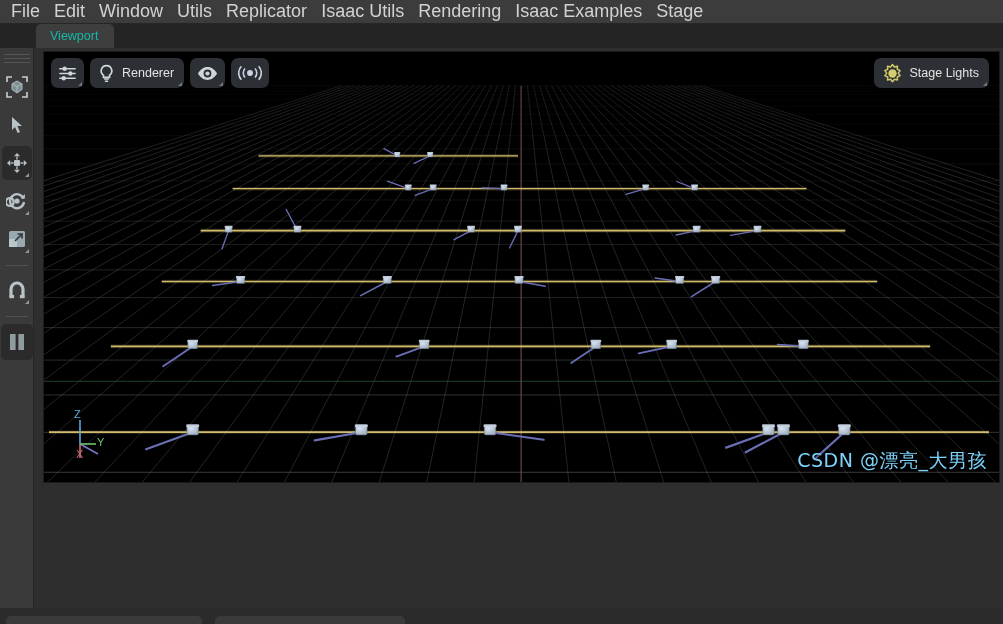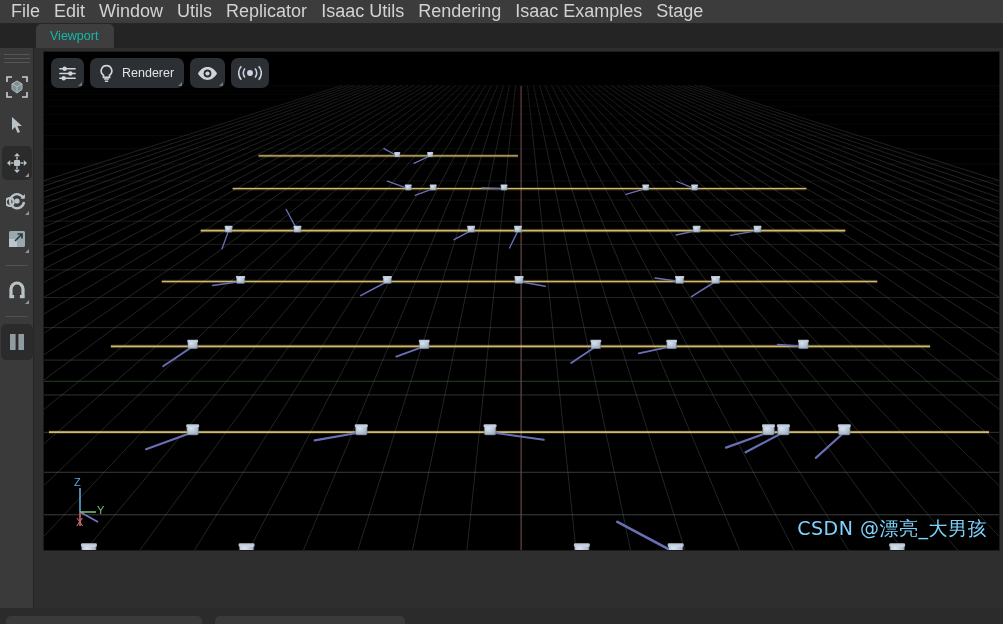--- a/index.html
+++ b/index.html
@@ -51,21 +51,21 @@
   .rail-sep {
     width:22px; height:1px; background:#525252; margin:5px 0 7px 0;
   }
   .corner-tri {
     position:absolute; right:3px; bottom:3px;
     width:0;height:0;border-left:4px solid transparent;border-bottom:4px solid #8e9699;
   }
 
   
   .viewport {
-    position:absolute; left:43px; top:51px; width:957px; height:500px;
+    position:absolute; left:43px; top:51px; width:957px; height:432px;
     background:#000; overflow:hidden;
     border:1px solid #1c1c1c;
   }
   .scene { position:absolute; inset:0; }
 
   
   .vp-toolbar {
     position:absolute; left:7px; top:6px; display:flex; align-items:center; gap:6px;
     z-index:20;
   }
@@ -543,20 +543,30 @@
       <div class="pill" style="padding:0 7px;">
         <svg width="24" height="18" viewBox="0 0 26 18">
           <circle cx="13" cy="9" r="3.2" fill="#cdd3e4"></circle>
           <path d="M7.6 4.2a7 7 0 0 0 0 9.6M18.4 4.2a7 7 0 0 1 0 9.6" fill="none" stroke="#cdd3e4" stroke-width="1.7"></path>
           <path d="M3.6 1.6a11 11 0 0 0 0 14.8M22.4 1.6a11 11 0 0 1 0 14.8" fill="none" stroke="#cdd3e4" stroke-width="1.7"></path>
         </svg>
       </div>
 
     </div>
 
+    <div class="vp-toolbar-right">
+      <div class="pill">
+        <svg width="21" height="21" viewBox="0 0 22 22">
+          <path d="M11 1.6l2 2.6 3.2-.9-.2 3.3 3 1.4-2 2.6 2 2.6-3 1.4.2 3.3-3.2-.9-2 2.6-2-2.6-3.2.9.2-3.3-3-1.4 2-2.6-2-2.6 3-1.4-.2-3.3 3.2.9z" fill="#2c2f33" stroke="#cfc96a" stroke-width="1.6" stroke-linejoin="round"></path>
+          <circle cx="11" cy="11" r="4.4" fill="#d4cd72"></circle>
+        </svg>
+        <span class="pill-label">Stage Lights</span>
+        <span class="tri"></span>
+      </div>
+    </div>
 
     <svg class="gizmo" viewBox="0 0 52 56">
       <path d="M14 40V16" stroke="#5aa9dd" stroke-width="1.6" fill="none"></path>
       <path d="M14 40l18 10" stroke="#7b74c9" stroke-width="1.6" fill="none"></path>
       <path d="M14 40h16" stroke="#6fc36f" stroke-width="1.6" fill="none"></path>
       <path d="M14 40v14" stroke="#d06a72" stroke-width="1.6" fill="none"></path>
       <text x="8" y="14" fill="#5aa9dd" font-size="11" font-family="Liberation Sans, sans-serif">Z</text>
       <text x="31" y="42" fill="#6fc36f" font-size="11" font-family="Liberation Sans, sans-serif">Y</text>
       <text x="10" y="54" fill="#d06a72" font-size="11" font-family="Liberation Sans, sans-serif">X</text>
     </svg>

